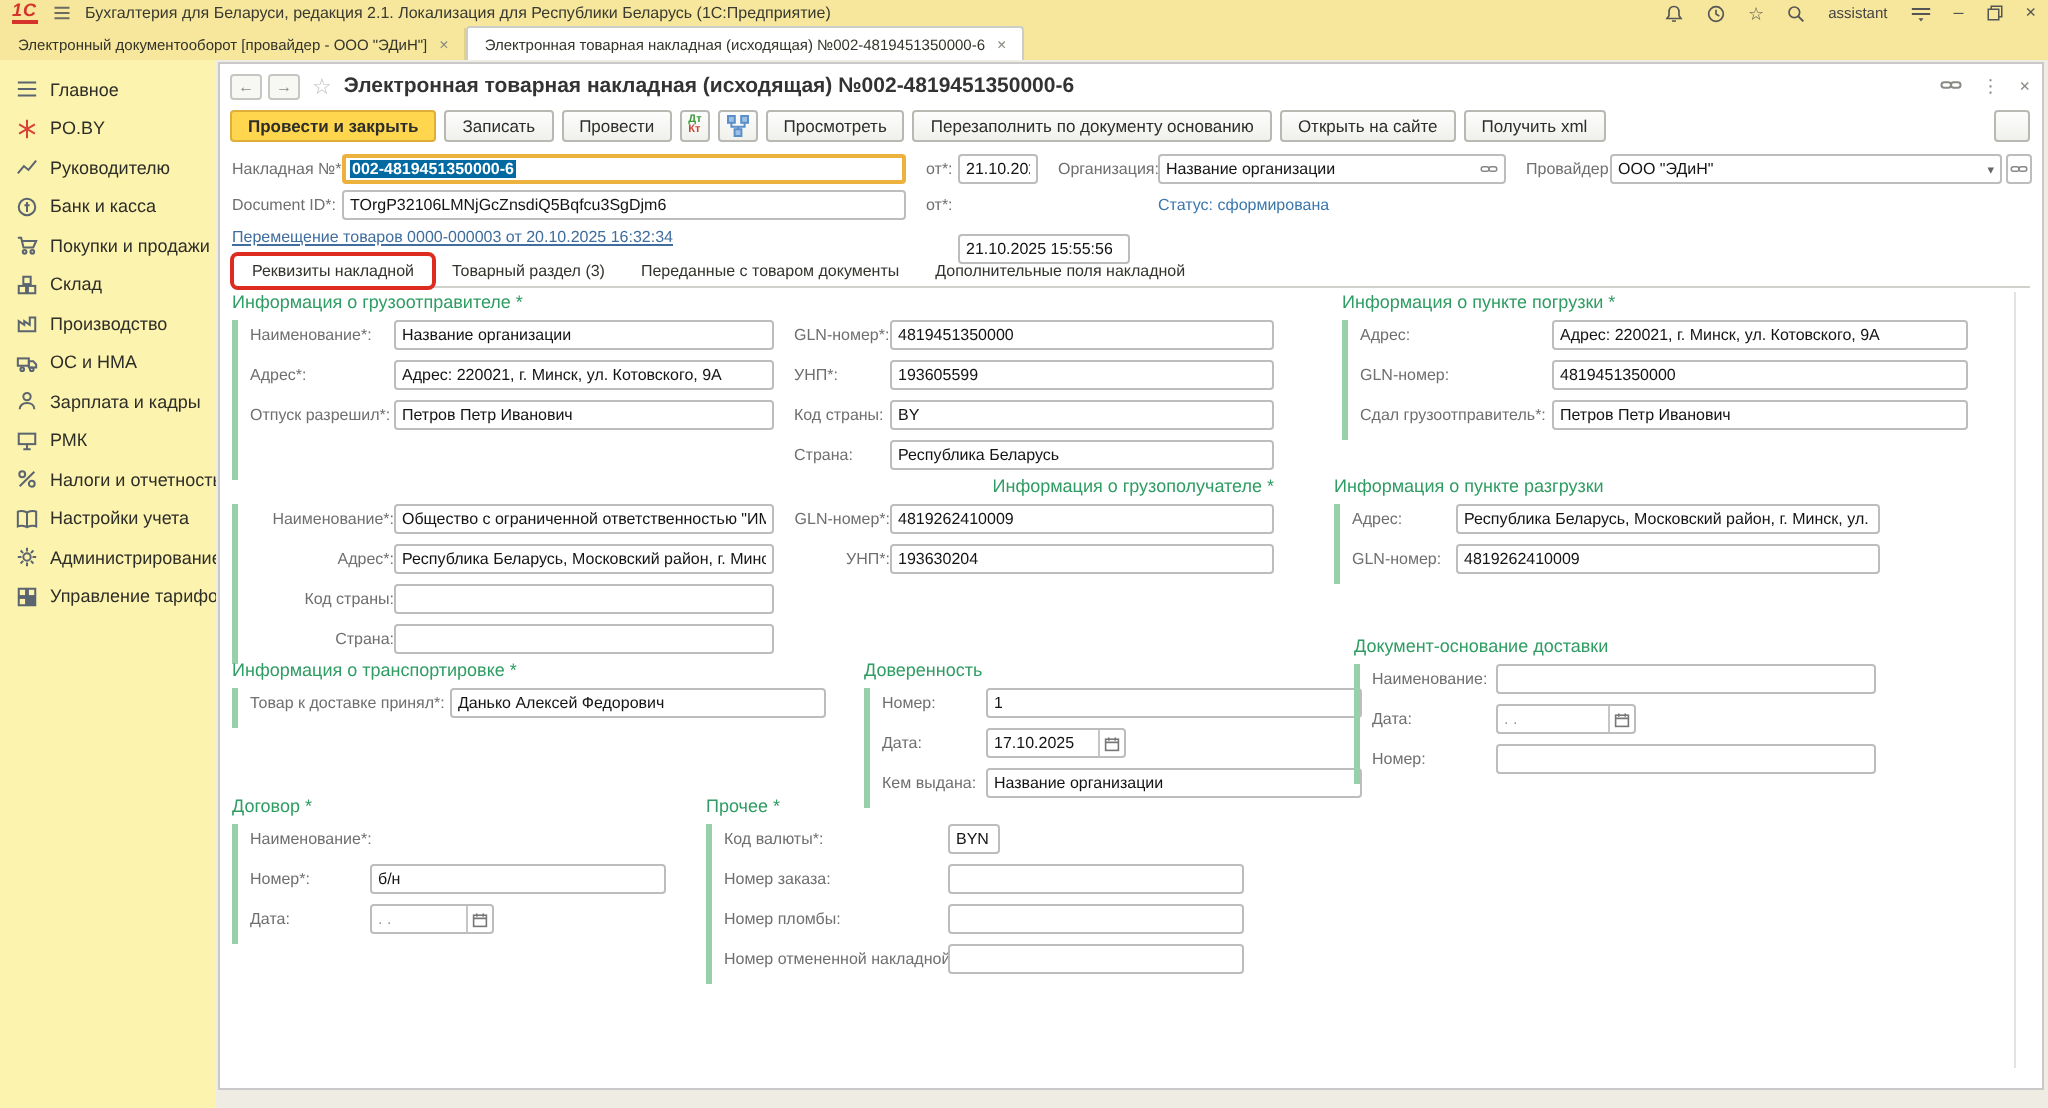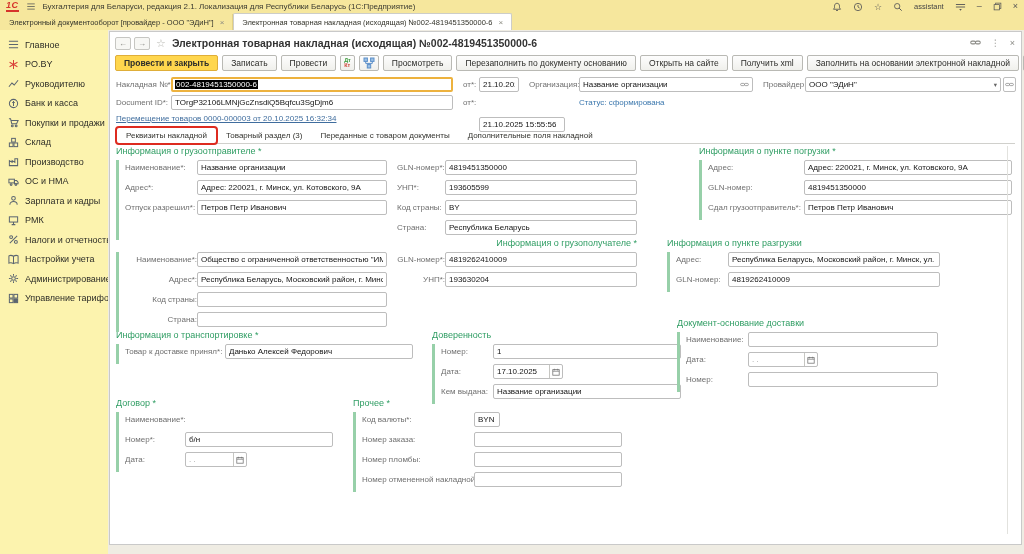--- a/index.html
+++ b/index.html
@@ -63,21 +63,21 @@
   .relico svg { stroke:#5b8fc9; fill:#9dc0e4; stroke-width:1; }
 
   .hrow { position:absolute; left:6px; right:6px; height:15px; display:flex; align-items:center; }
   .lbl { font-size:8px; color:#6f6f6f; white-space:nowrap; flex:none; }
   .fld { border:1px solid #bdbdbd; border-radius:2px; height:15px; background:#fff;
     display:flex; align-items:center; padding:0 3px; font-size:8px; color:#141414;
     white-space:nowrap; overflow:hidden; flex:none; }
   .fval { overflow:hidden; white-space:nowrap; }
   .fval.ph { color:#9a9a9a; }
   .fld.focus { border:2px solid #edb23e; padding:0 2px; }
-  .sel { background:#000000; color:#fff; padding:0 1px; }
+  .sel { background:#0369a1; color:#fff; padding:0 1px;font-weight:bold; }
   .ficon { margin-left:auto; display:flex; align-items:center; }
   .ficon svg { stroke:#888; fill:none; stroke-width:1; }
   .drop { margin-left:auto; color:#666; font-size:6.5px; }
   .sq-btn { width:13px; height:15px; border:1px solid #bdbdbd; border-radius:2px;
     display:flex; align-items:center; justify-content:center; flex:none; }
   .sq-btn svg { stroke:#888; fill:none; stroke-width:1; }
   .status { font-size:8px; color:#3b77ad; white-space:nowrap; }
 
   .doclink { position:absolute; top:82px; left:6px; font-size:8px; color:#3f6d9e;
     text-decoration:underline; white-space:nowrap; }
@@ -331,21 +331,20 @@
             <rect x="1" y="1" width="3.4" height="3.4"></rect>
             <rect x="7.6" y="1" width="3.4" height="3.4"></rect>
             <rect x="4.3" y="7.6" width="3.4" height="3.4"></rect>
             <path d="M2.7 4.4v2h6.6v-2M6 6.4v1.2" fill="none"></path>
           </svg>
     </span>
     <span class="btn">Просмотреть</span>
     <span class="btn">Перезаполнить по документу основанию</span>
     <span class="btn">Открыть на сайте</span>
     <span class="btn">Получить xml</span>
-    <span class="btn">Заполнить на основании электронной накладной</span>
     <span class="btn more">
       
     </span>
   </div>
 
   <div class="hrow" style="top:45px;">
     <span class="lbl" style="width:55px;">Накладная №*:</span>
     <div class="fld focus" style="width:282px;">
       <span class="sel">002-4819451350000-6</span>
     </div>
@@ -452,21 +451,21 @@
         <div class="row">
               <span class="lbl" style="width:48px;">Страна:</span>
           <div class="fld" style="width:192px;">
                 <span class="fval">Республика Беларусь</span>
               </div>
             </div>
       </div>
     </div>
   </div>
 
-  <div class="group" style="left:561px;top:114px;margin-left:28px;">
+  <div class="group" style="left:561px;top:114px;">
     <div class="g-title">Информация о пункте погрузки *</div>
     <div class="g-body">
       <div class="g-bar"></div>
       <div class="g-col">
         <div class="row">
               <span class="lbl" style="width:96px;">Адрес:</span>
           <div class="fld" style="width:208px;">
                 <span class="fval">Адрес: 220021, г. Минск, ул. Котовского, 9А</span>
               </div>
             </div>

